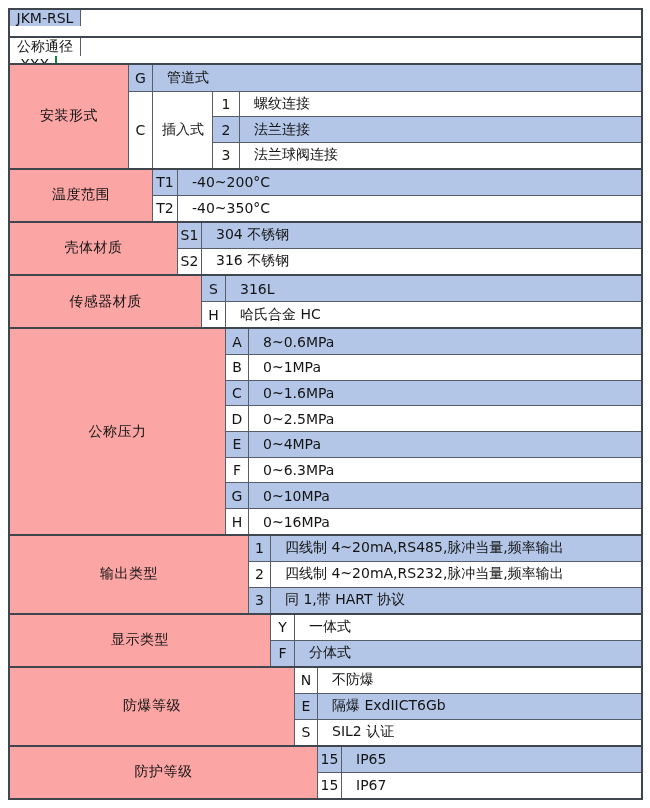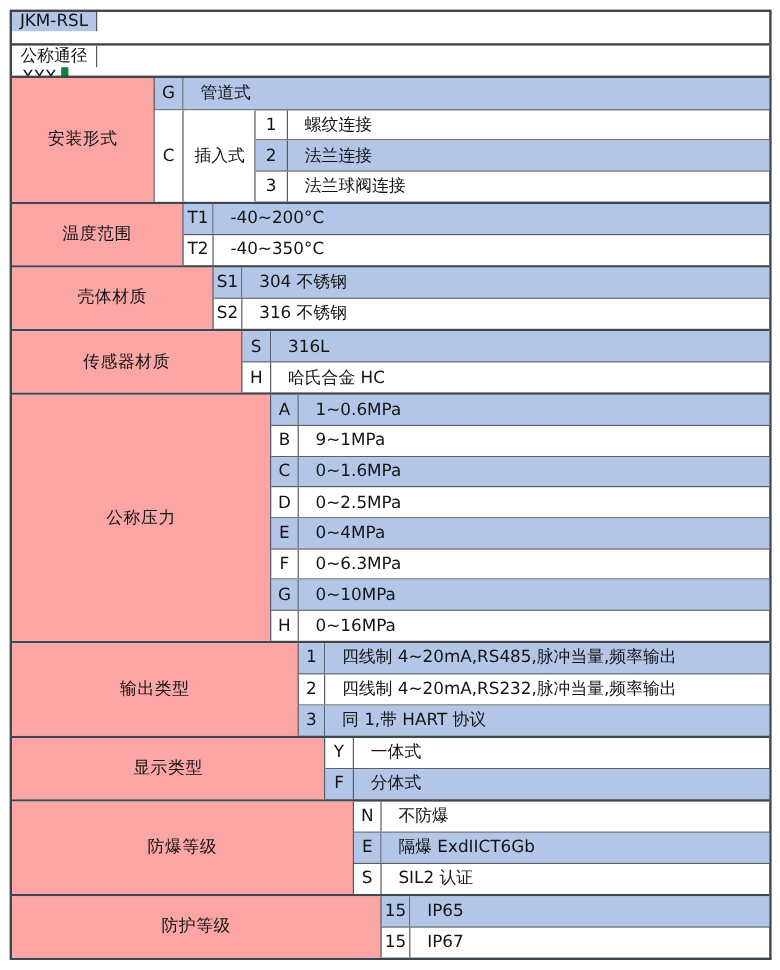--- a/index.html
+++ b/index.html
@@ -9,21 +9,21 @@
        border:2px solid #40464d;box-sizing:border-box;background:#fff;
        display:flex;flex-direction:column;}
   .b{background:#b4c6e7;}
   .sec{position:relative;box-sizing:border-box;border-top:2px solid #40464d;
        display:flex;flex-direction:column;}
   .sec.first{border-top:none;}
   
   .hrow{display:flex;align-items:stretch;}
   .cell{display:flex;align-items:center;box-sizing:border-box;}
   .model{width:71px;border-right:1px solid #565d66;justify-content:center;}
-  .dncode{width:47px;border-right:6px solid #15803d;justify-content:center;}
+  .dncode{width:47px;border-right:2px solid #15803d;justify-content:center;}
   .title{flex:1;justify-content:center;font-size:15px;}
   .val{flex:1;display:flex;align-items:center;padding-left:14px;box-sizing:border-box;}
   
   .slabel{position:absolute;left:0;top:0;bottom:0;width:var(--lw);background:#fca5a5;
           border-right:1px solid #565d66;display:flex;align-items:center;justify-content:center;
           box-sizing:border-box;z-index:2;letter-spacing:0.5px;}
   .row{flex:1;display:flex;margin-left:var(--lw);min-height:0;}
   .row + .row, .crow + .crow{border-top:1px solid #565d66;}
   .code{width:var(--cw);border-right:1px solid #565d66;display:flex;align-items:center;
         justify-content:center;box-sizing:border-box;flex:none;}
@@ -119,25 +119,25 @@
       <div class="row">
         <div class="code">H</div>
         <div class="val">哈氏合金 HC</div>
       </div>
     </div>
 
     <div class="sec s8" style="--lw:216px;--cw:23px">
       <div class="slabel">公称压力</div>
       <div class="row">
         <div class="code b">A</div>
-        <div class="val b">1~0.6MPa</div>
+        <div class="val b">8~0.6MPa</div>
       </div>
       <div class="row">
         <div class="code">B</div>
-        <div class="val">9~1MPa</div>
+        <div class="val">0~1MPa</div>
       </div>
       <div class="row">
         <div class="code b">C</div>
         <div class="val b">0~1.6MPa</div>
       </div>
       <div class="row">
         <div class="code">D</div>
         <div class="val">0~2.5MPa</div>
       </div>
       <div class="row">

